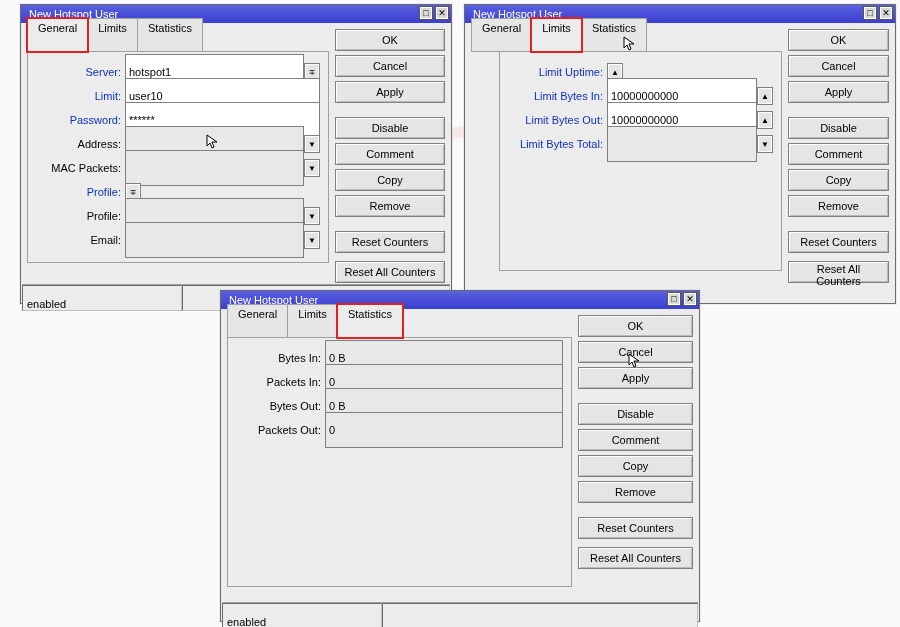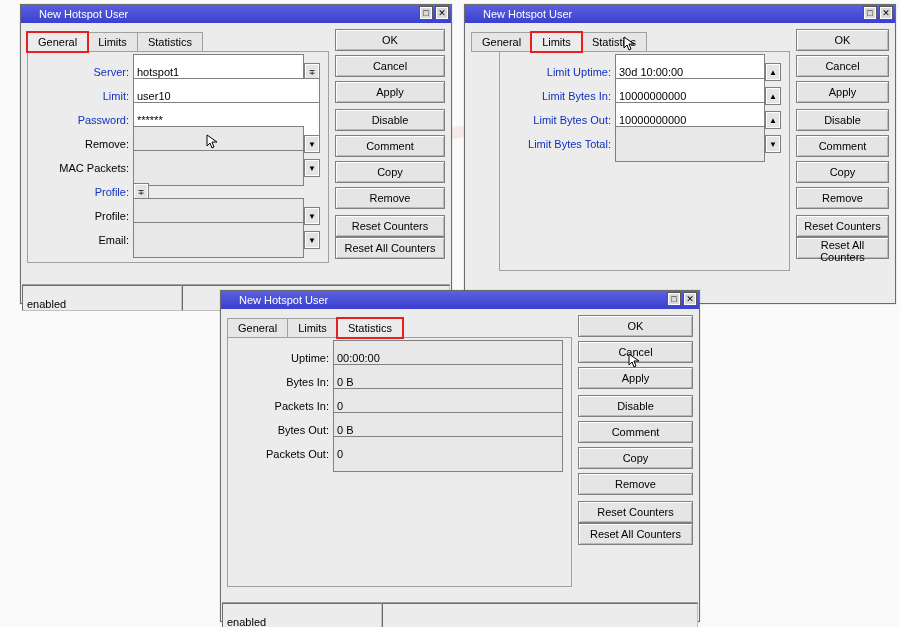--- a/index.html
+++ b/index.html
@@ -28,21 +28,21 @@
     background: #ececec;
     border: 1px solid #6b6b6b;
     box-shadow: 0 0 0 1px rgba(0,0,0,0.05);
   }
   .titlebar {
     height: 18px;
     background: linear-gradient(#5a60e0, #3a3fcf);
     color: #fff;
     font-size: 11px;
     line-height: 18px;
-    padding-left: 18px;
+    padding-left: 8px;
     position: relative;
   }
   .titlebar .ctrls {
     position: absolute;
     right: 2px;
     top: 1px;
     display: flex;
     gap: 2px;
   }
   .titlebar .ctrls .ctrl {
@@ -67,38 +67,38 @@
     flex-direction: column;
   }
   .tabs {
     display: flex;
     height: 22px;
     align-items: flex-end;
     gap: 0;
     margin-bottom: 0;
   }
   .tab {
-    padding: 3px 10px 3px 10px;
+    padding: 3px 10px 17px 10px;
     border: 1px solid #a0a0a0;
     background: #e6e6e6;
     position: relative;
     bottom: -1px;
     margin-right: -1px;
     cursor: default;
   }
   .tab.active {
     background: #ececec;
     border-bottom: 1px solid #ececec;
     z-index: 2;
   }
   .tab.hl { outline: 2px solid #e62020; outline-offset: -1px; z-index: 3; }
   .panel {
     border: 1px solid #a0a0a0;
     background: #ececec;
-    padding: 10px 8px 8px 16px;
+    padding: 10px 8px 8px 8px;
     position: relative;
   }
   .row {
     display: flex;
     align-items: center;
     margin-bottom: 4px;
     height: 20px;
   }
   .row label {
     width: 85px;
@@ -125,21 +125,21 @@
     display: flex;
     align-items: center;
     justify-content: center;
     font-size: 8px;
     box-shadow: inset 0 0 0 1px #fff;
   }
   .btns {
     width: 110px;
     display: flex;
     flex-direction: column;
-    gap: 0;
+    gap: 8px;
   }
   .btns .grp { display:flex; flex-direction:column; gap:4px; margin-bottom:6px;}
   .btn {
     height: 22px;
     border: 1px solid #808080;
     background: #e5e5e5;
     font-family: inherit;
     font-size: 11px;
     cursor: default;
     box-shadow: inset 1px 1px 0 #fff, inset -1px -1px 0 #bababa;
@@ -204,21 +204,21 @@
         </div>
         <div class="row">
           <label class="link">Limit:</label>
           <input class="inp" value="user10" style="">
         </div>
         <div class="row">
           <label class="link">Password:</label>
           <input class="inp" value="******" style="">
         </div>
         <div class="row">
-          <label>Remove:</label>
+          <label>Address:</label>
           <input class="inp ro" value="" style="">
           <div class="dd">▼</div>
         </div>
         <div class="row">
           <label>MAC Packets:</label>
           <input class="inp ro" value="" style="">
           <div class="dd">▼</div>
         </div>
         <div class="row">
           <label class="link">Profile:</label>
@@ -272,21 +272,20 @@
   <div class="body">
     <div class="left">
       <div class="tabs">
         <div class="tab">General</div>
         <div class="tab active hl">Limits</div>
         <div class="tab">Statistics</div>
       </div>
       <div class="panel" style="min-height:220px;margin-left:28px;">
         <div class="row">
           <label class="link" style="width:95px">Limit Uptime:</label>
-          <input class="inp" value="30d 10:00:00" style="">
           <div class="dd">▲</div>
         </div>
         <div class="row">
           <label class="link" style="width:95px">Limit Bytes In:</label>
           <input class="inp" value="10000000000" style="">
           <div class="dd">▲</div>
         </div>
         <div class="row">
           <label class="link" style="width:95px">Limit Bytes Out:</label>
           <input class="inp" value="10000000000" style="">
@@ -330,24 +329,20 @@
   </div>
   <div class="body">
     <div class="left">
       <div class="tabs">
         <div class="tab">General</div>
         <div class="tab">Limits</div>
         <div class="tab active hl">Statistics</div>
       </div>
       <div class="panel" style="min-height:250px;">
         <div class="row">
-          <label>Uptime:</label>
-          <input class="inp ro" readonly="" value="00:00:00" style="">
-        </div>
-        <div class="row">
           <label>Bytes In:</label>
           <input class="inp ro" readonly="" value="0 B" style="">
         </div>
         <div class="row">
           <label>Packets In:</label>
           <input class="inp ro" readonly="" value="0" style="">
         </div>
         <div class="row">
           <label>Bytes Out:</label>
           <input class="inp ro" readonly="" value="0 B" style="">

